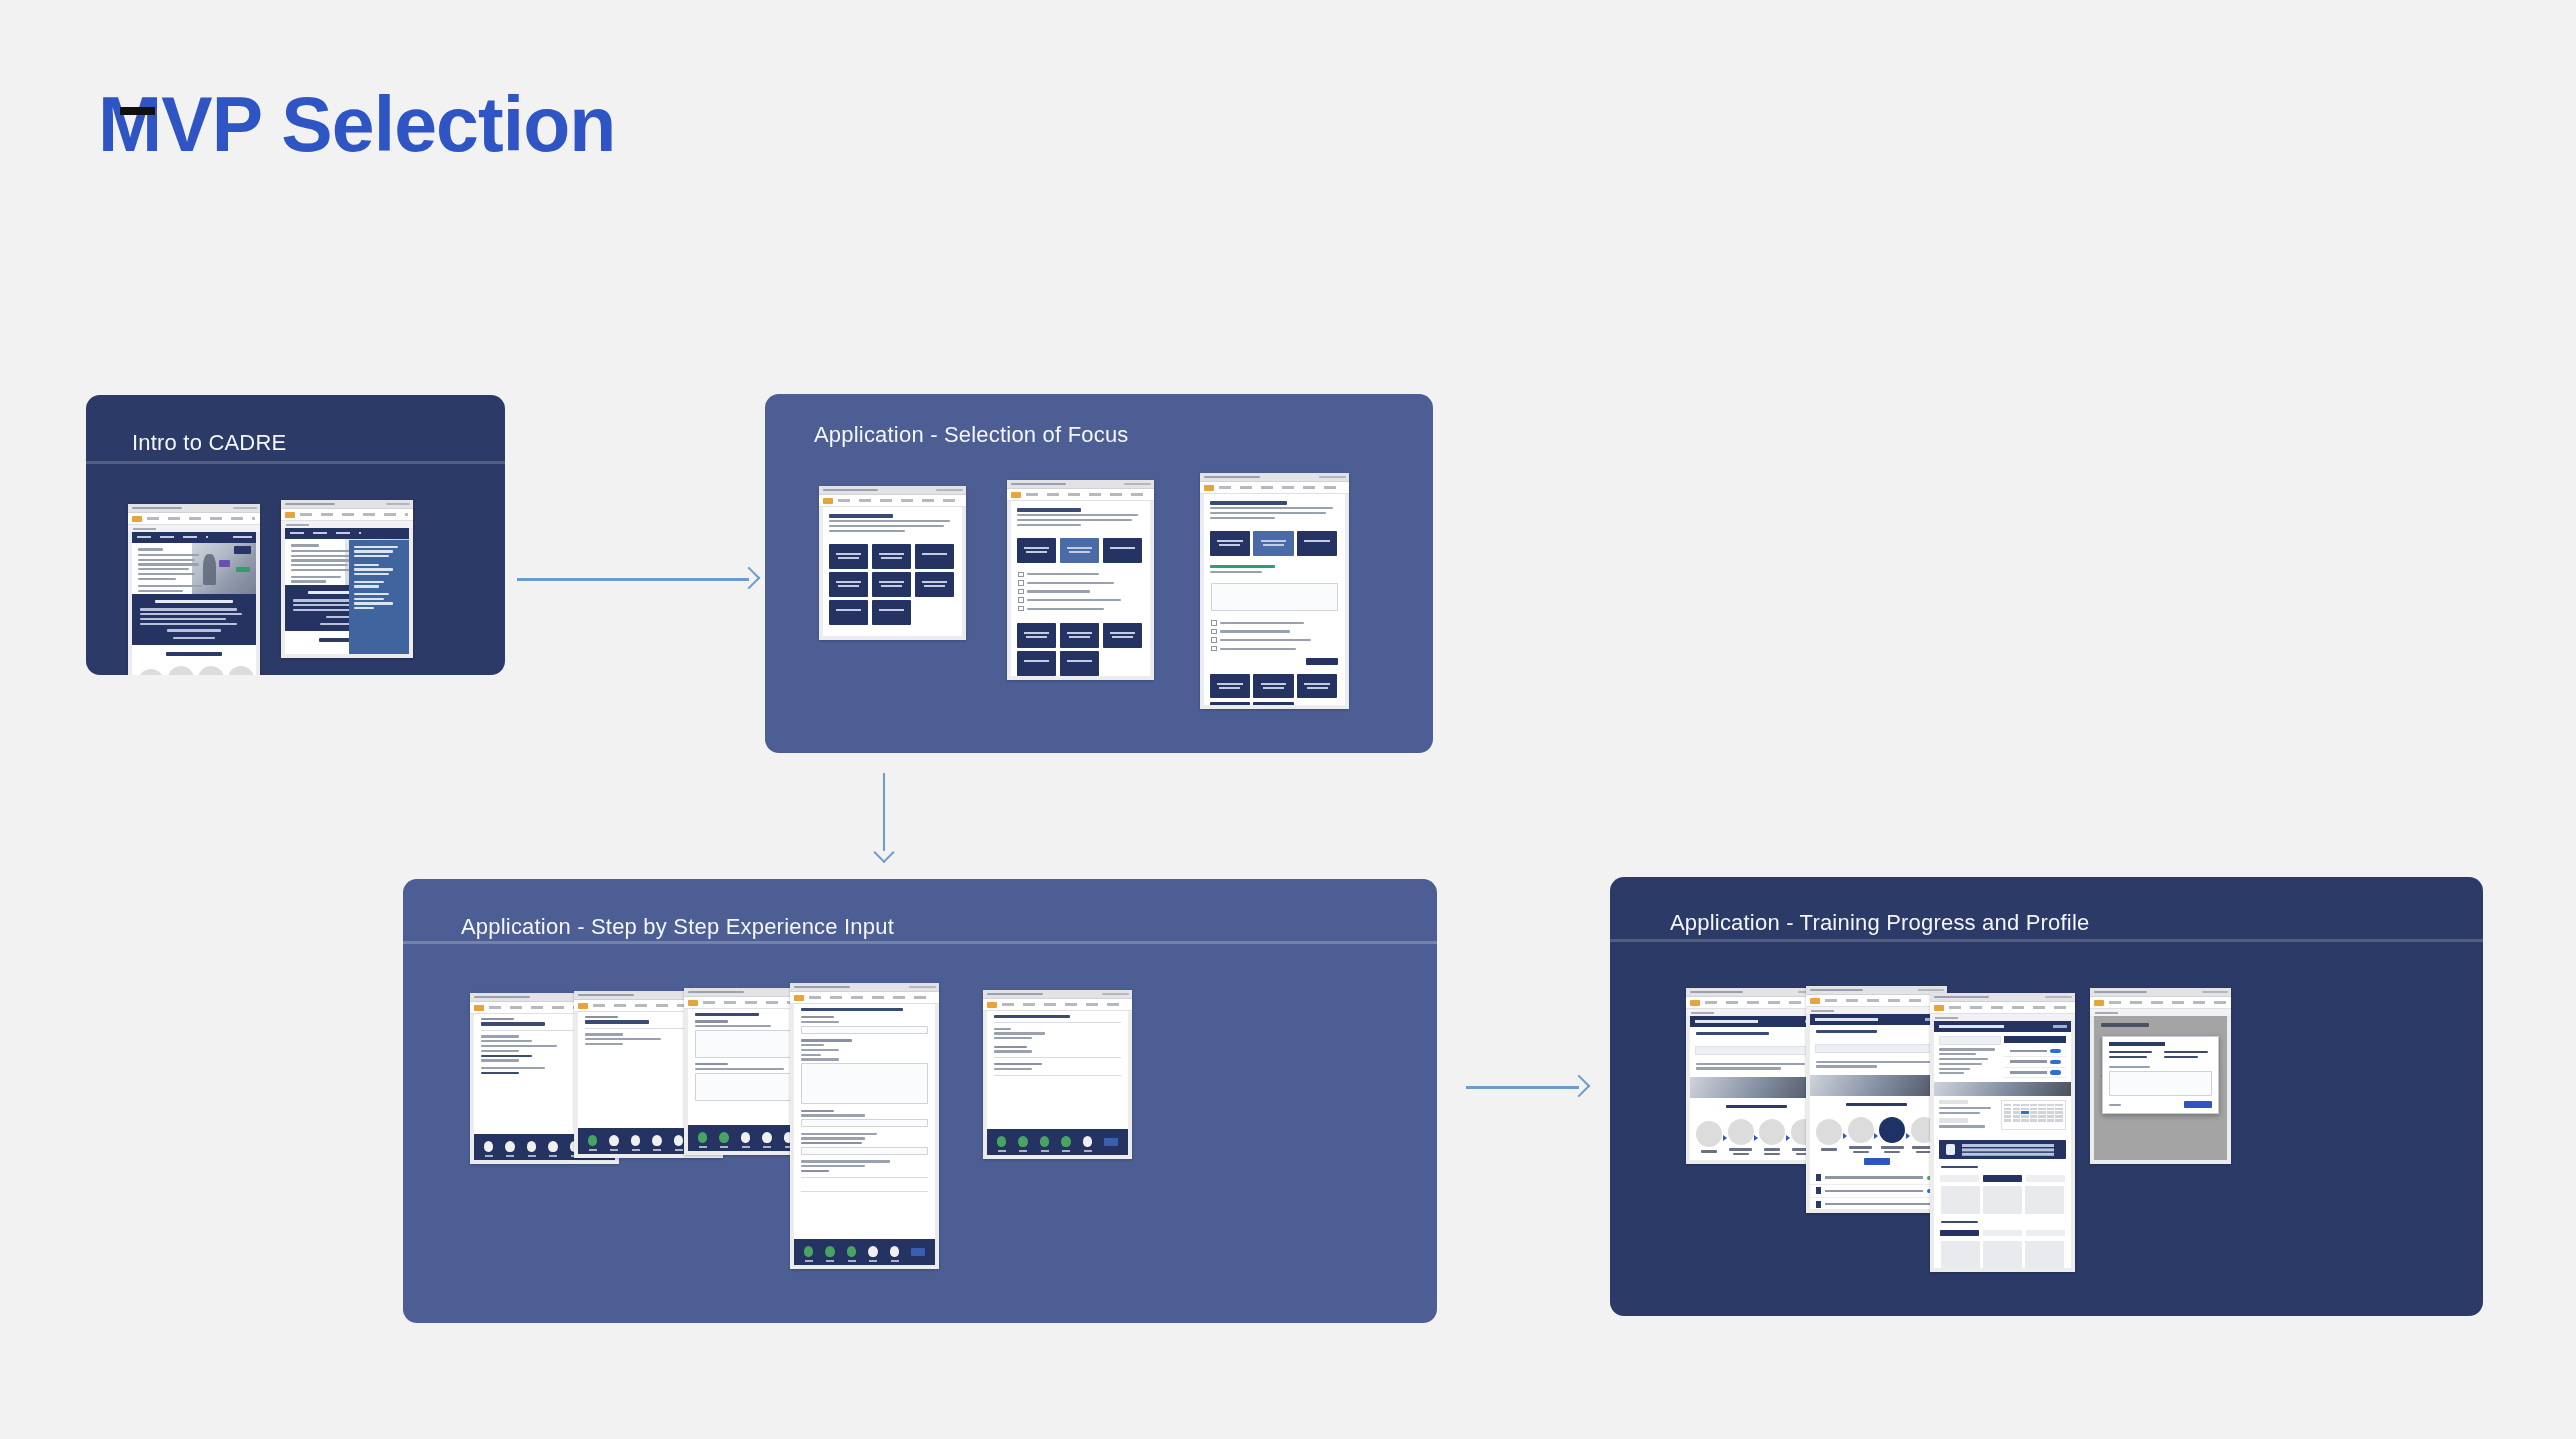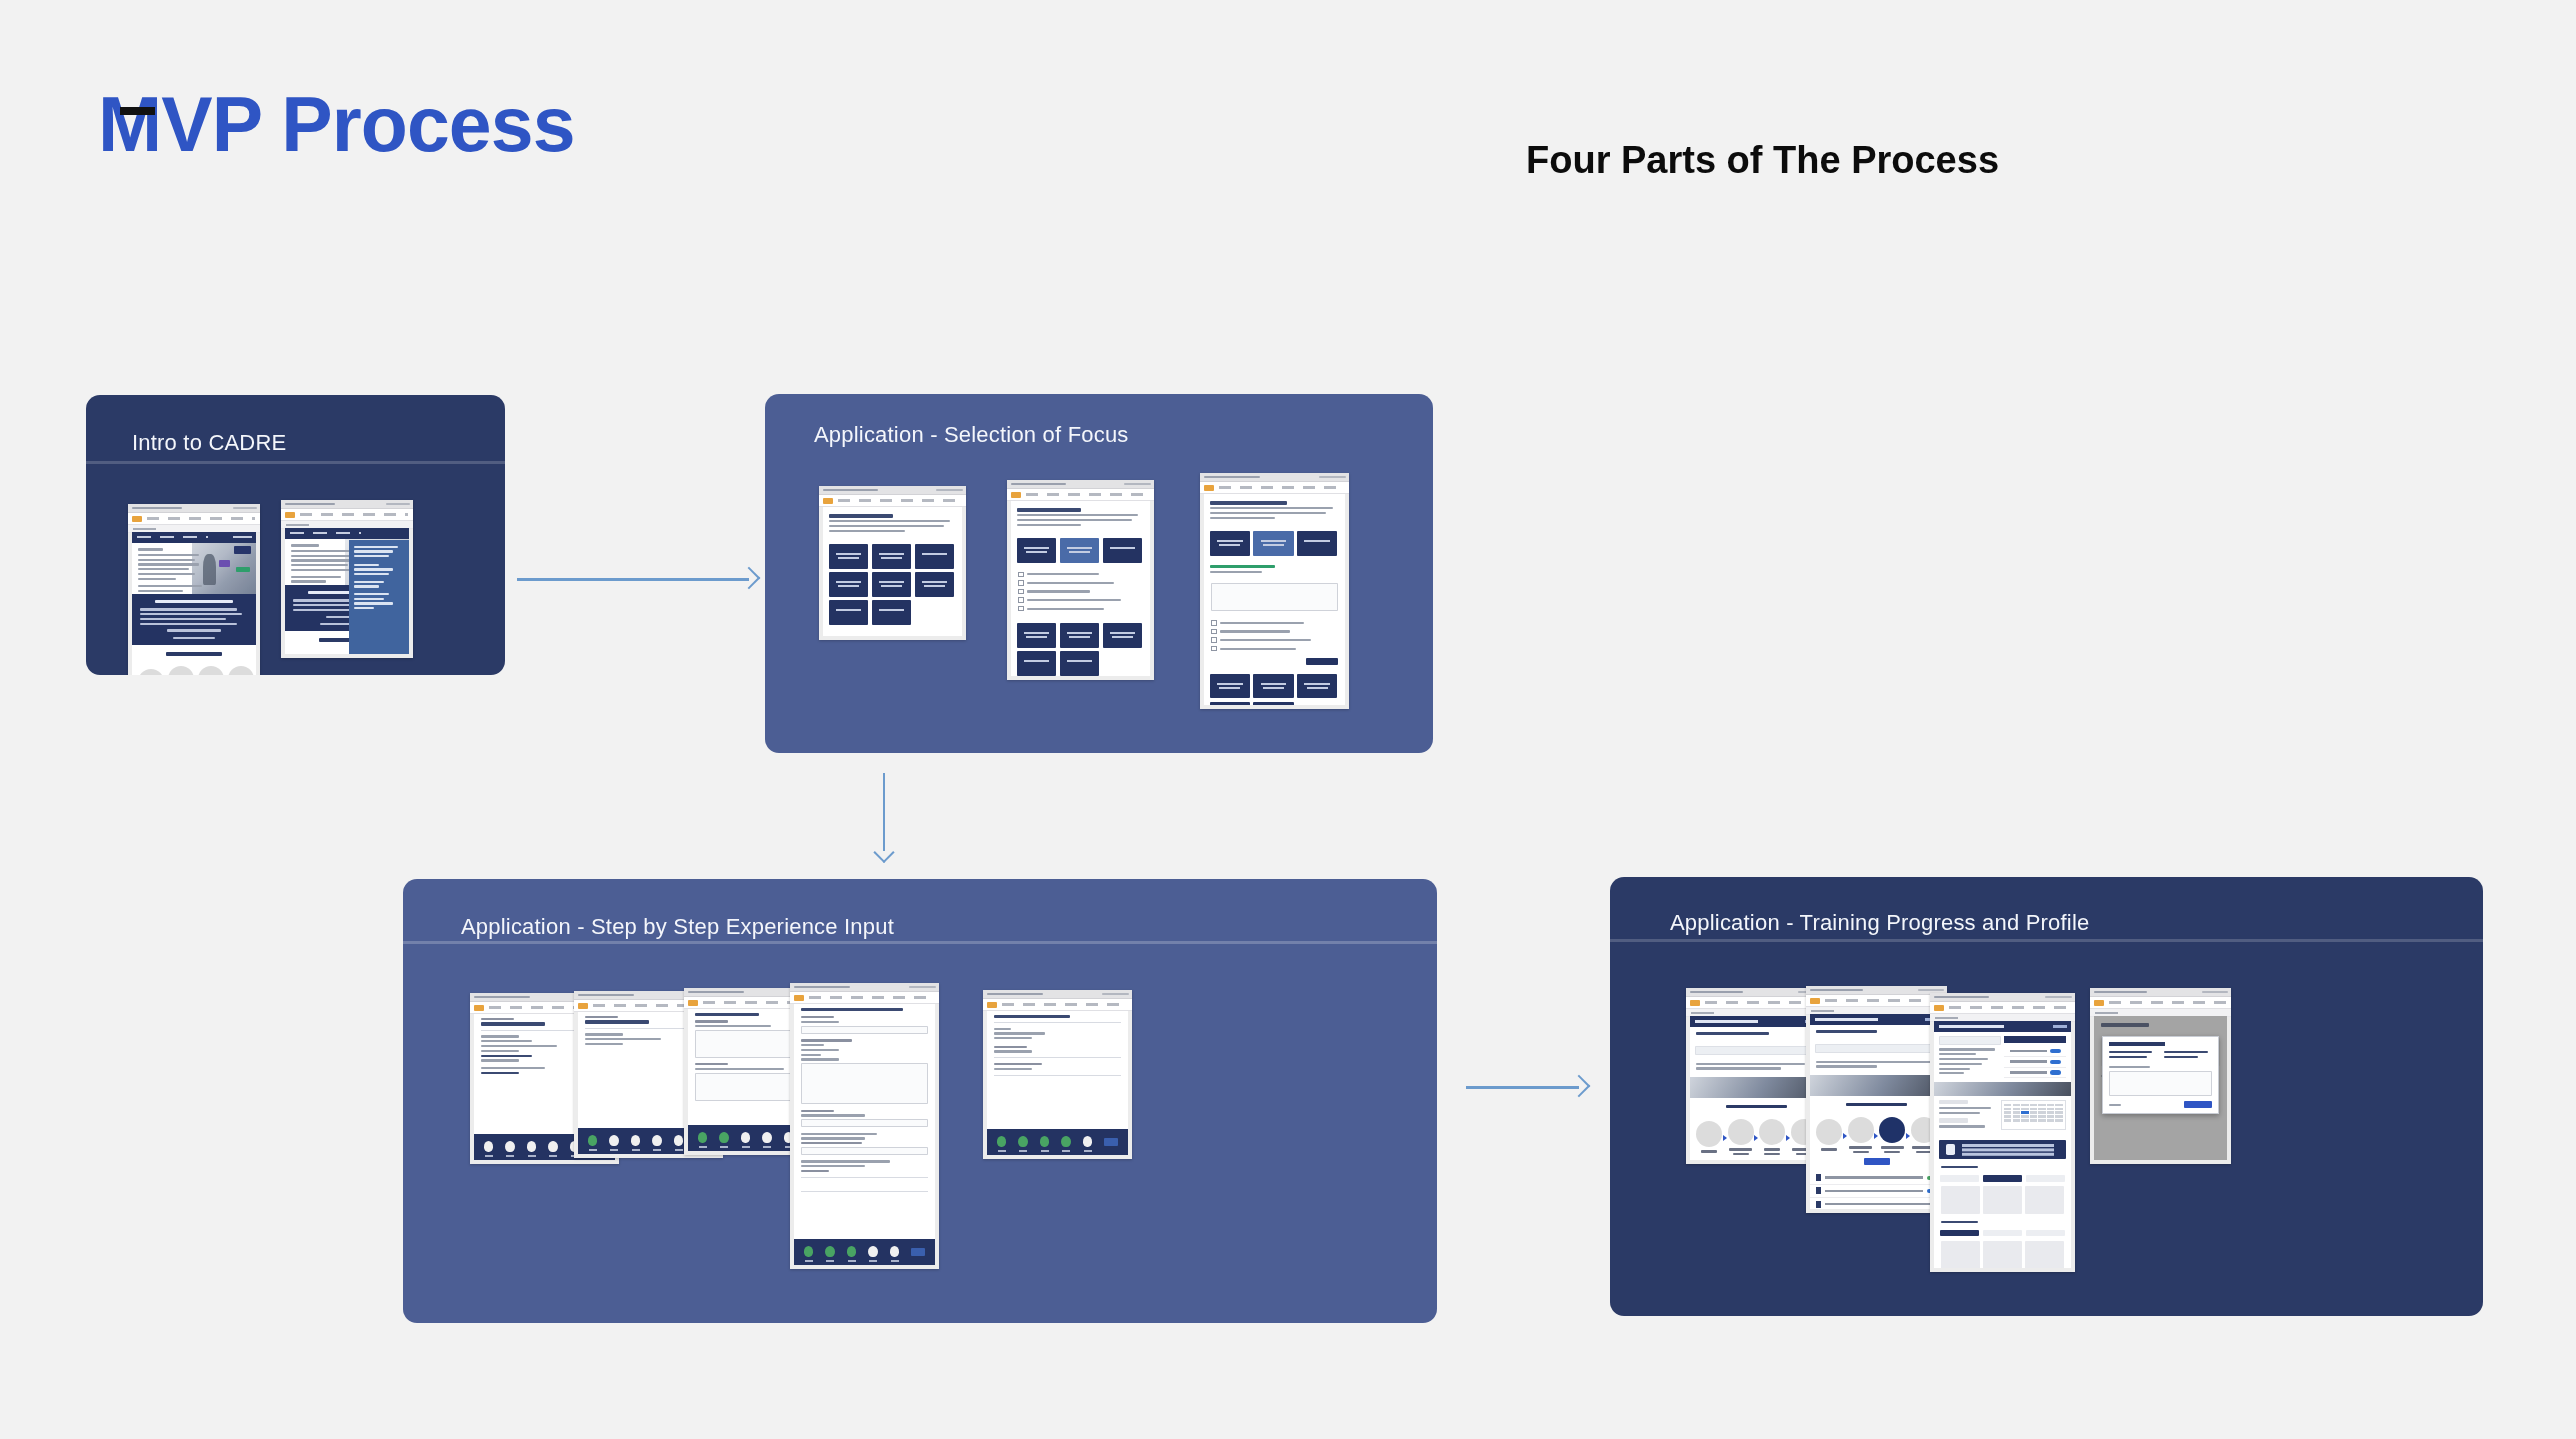--- a/index.html
+++ b/index.html
@@ -204,24 +204,23 @@
   .modal{position:absolute;left:6%;right:6%;top:14%;background:#fff;border:0.9px solid #c8ccd4;padding:5.3px;box-shadow:0 1.8px 5.3px rgba(0,0,0,.3);}
   .modal .mt{height:3.5px;width:54%;background:#2b3a66;margin-bottom:5.3px;}
   .modalbtn{width:28px;height:7px;background:#2f55c4;border-radius:0.9px;margin-left:auto;}
   .dimmed{position:absolute;inset:0;background:rgba(90,90,90,.55);}
 </style>
 </head>
 <body>
 
 <div class="slide">
 
-  <div id="page-title">MVP Process</div>
+  <div id="page-title">MVP Selection</div>
   <div id="title-cursor-mark"></div>
 
-  <div id="process-heading">Four Parts of The Process</div>
   <div id="process-list">
   </div>
 
   <div class="card" id="card-intro">
     <div class="card-title">Intro to CADRE</div>
     <div class="divider"></div>
 
     <div class="mock" style="left:42px;top:109px;width:132px;height:211px;">
       <div class="chrome"></div>
       <div class="toolbar">

